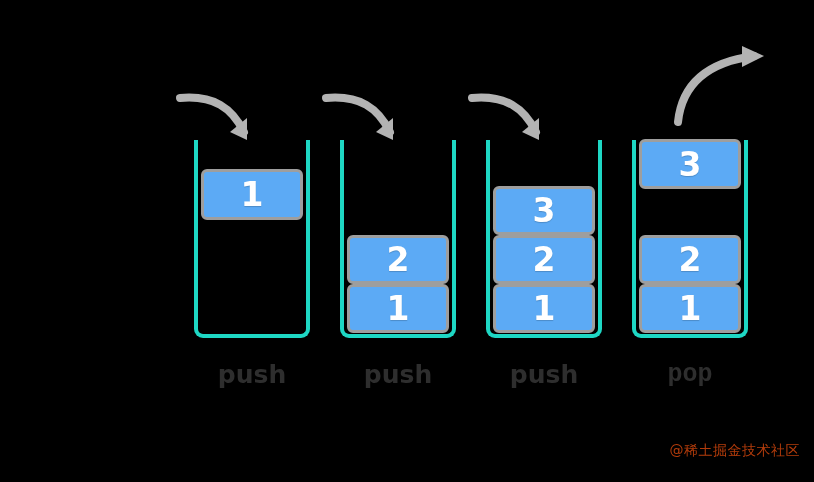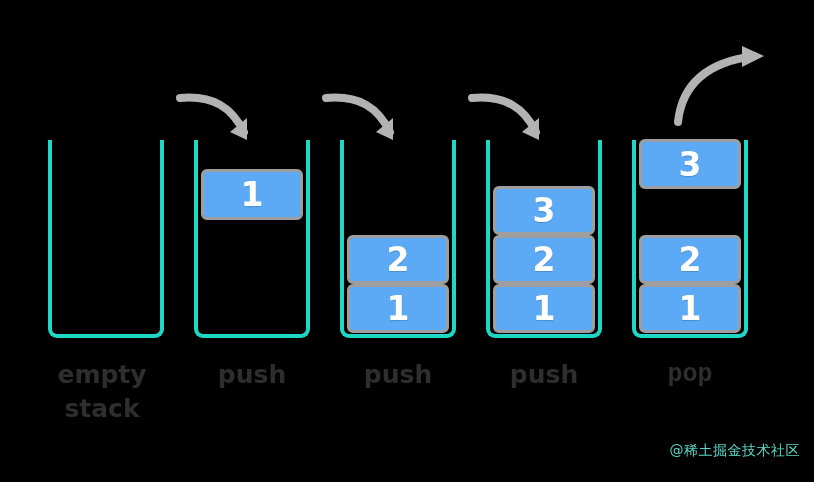--- a/index.html
+++ b/index.html
@@ -81,40 +81,31 @@
     font-weight: bold;
     line-height: 1.34;
     white-space: pre-line;
   }
 
   
   .watermark {
     position: absolute;
     right: 14px;
     bottom: 22px;
-    color: #5eead4;
+    color: #c2410c;
     font-size: 14px;
     letter-spacing: 0.5px;
     opacity: 0.92;
   }
 </style>
 </head>
 <body>
 
 <div id="stage" style="--teal:#1ed7c4; --gray:#9e9e9e; --blue:#5caaf5;">
 
-  <div class="stack-col" style="left:44px; width:124px;">
-
-    <div class="jar" style="left:4px; top:140px; width:116px; height:198px;">
-      <div class="jar-inner"></div>
-    </div>
-
-    <div class="caption" style="top:358px; left:-4px;">empty
-stack</div>
-  </div>
 
   <div class="stack-col" style="left:190px; width:124px;">
 
     <svg class="arrow" style="left:-16px; top:80px;" width="120" height="80" viewBox="0 0 120 80">
       <path d="M6 18 C40 15, 58 28, 70 52" fill="none" stroke="#b3b3b3" stroke-width="8" stroke-linecap="round"></path>
       <path d="M56 52 L73 60 L73 38 Z" fill="#b3b3b3"></path>
     </svg>
 
     <div class="jar" style="left:4px; top:140px; width:116px; height:198px;">
       <div class="jar-inner"></div>

